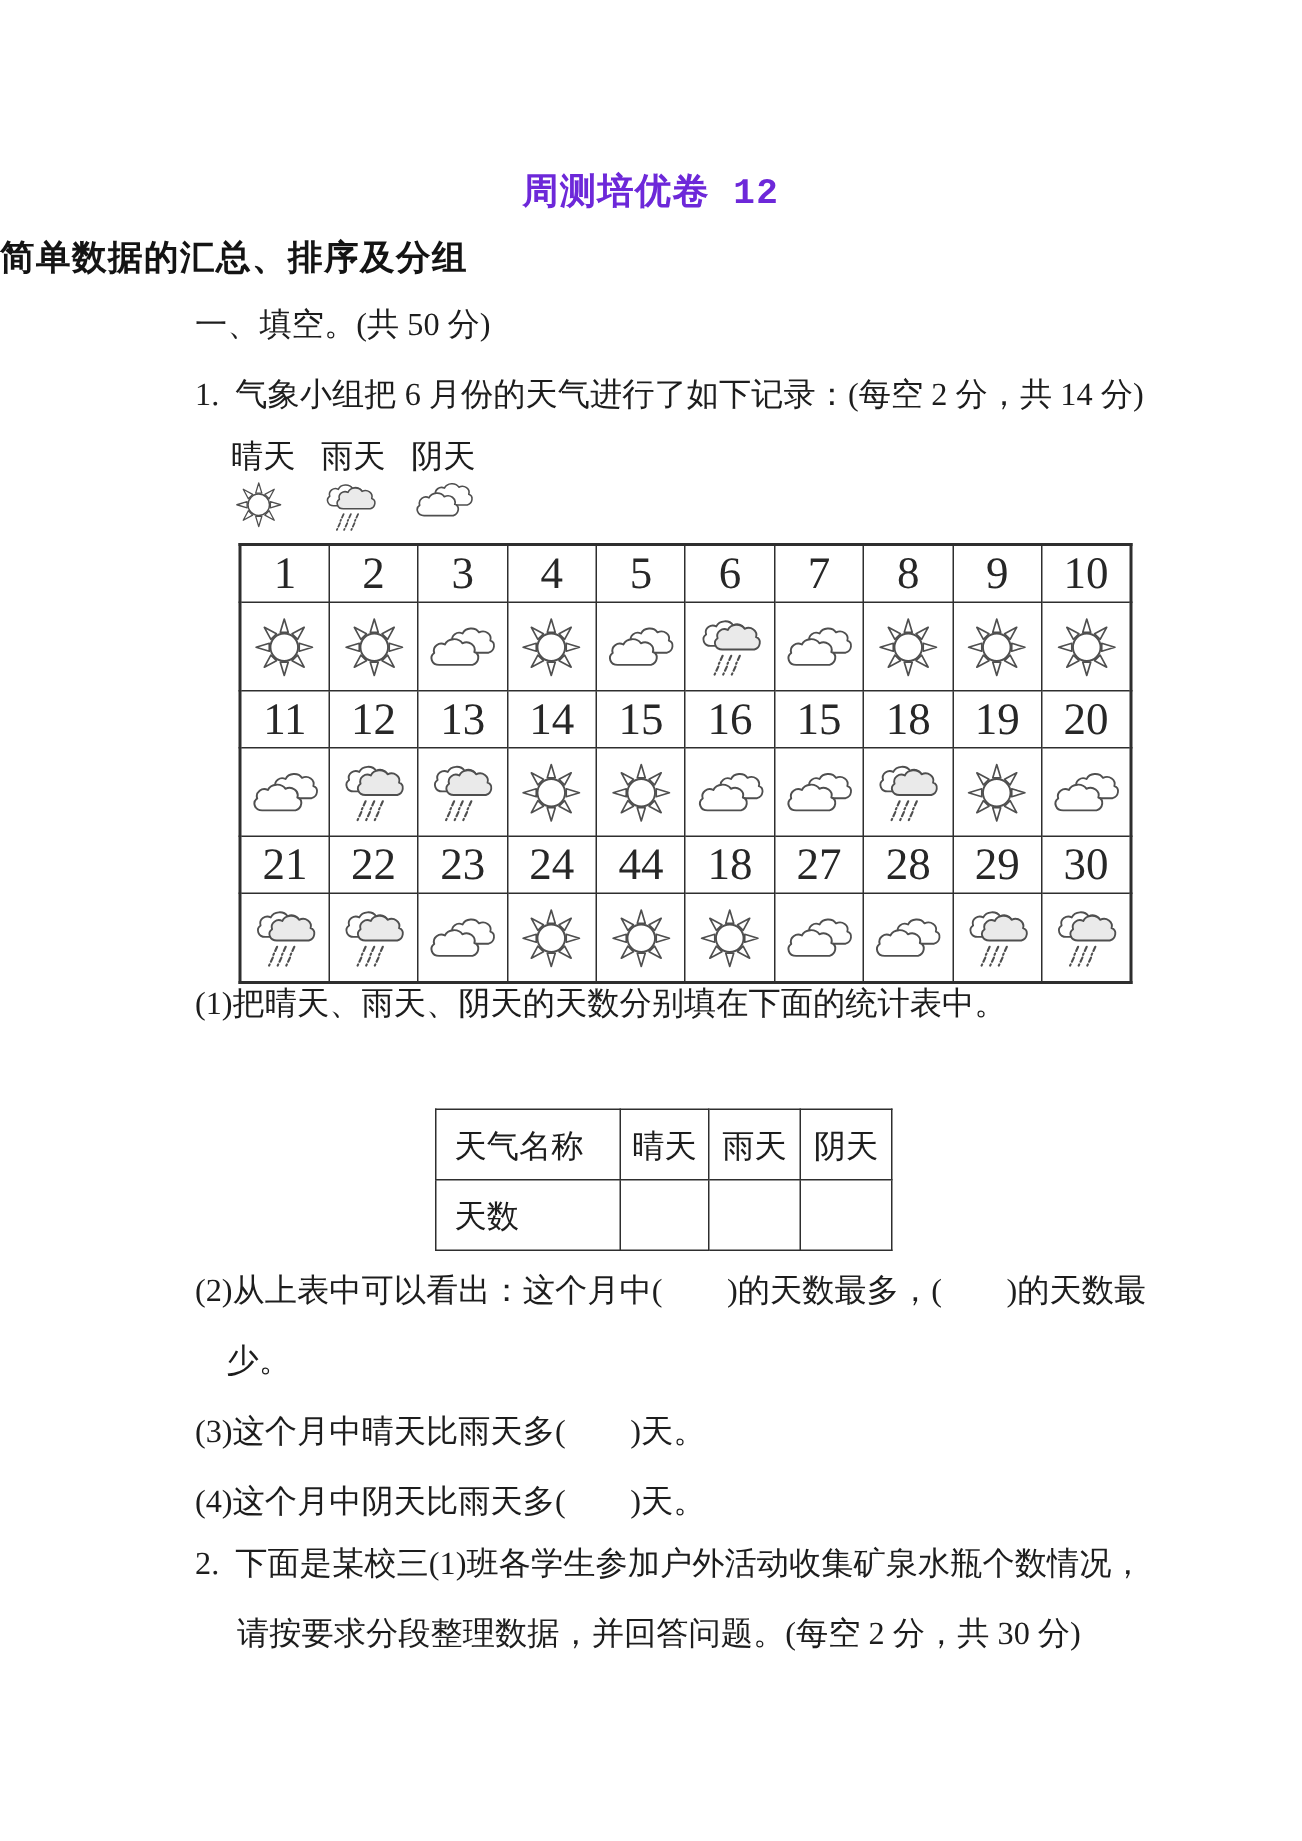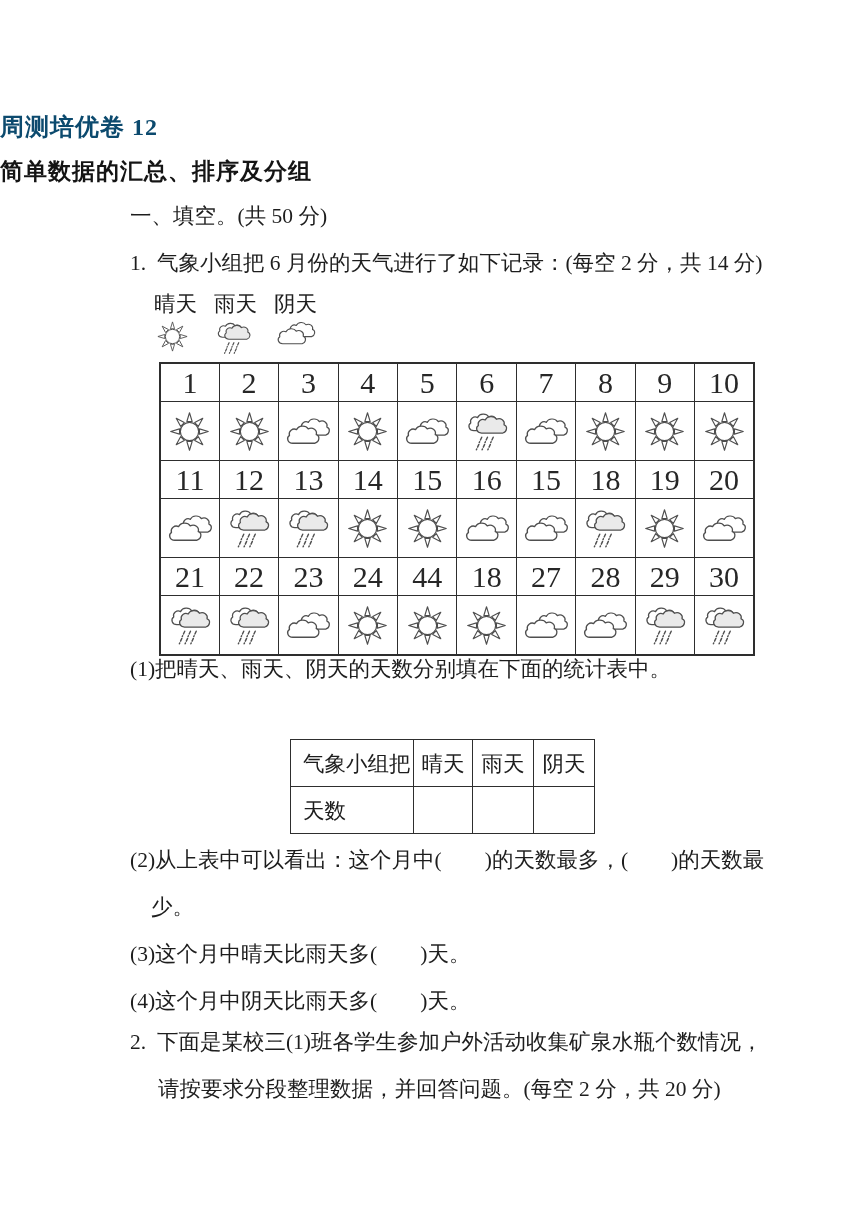--- a/index.html
+++ b/index.html
@@ -8,22 +8,22 @@
     width:868px;height:1227px;
     background:#ffffff;
     font-family:"Liberation Serif","DejaVu Serif",serif;
     color:#1d1d1d;
     overflow:hidden;
   }
   .abs{position:absolute;}
   .line{white-space:pre; font-size:21.5px; line-height:1.32; color:#1d1d1d;}
   .doc-title{
     top:111px;left:0;width:100%;
-    text-align:left;font-size:24px;font-weight:bold;
-    letter-spacing:1px;color:#0c4a6e;
+    text-align:center;font-size:24px;font-weight:bold;
+    letter-spacing:1px;color:#6d28d9;font-family:Liberation Mono, monospace;
   }
   .doc-subtitle{
     top:156px;left:0;width:100%;
     font-size:23px;font-weight:bold;
     letter-spacing:1px;color:#141414;
   }
   .section-heading{left:130px;top:202px;}
   .q1-prompt{left:130px;top:249px;}
   .legend{left:154px;top:291px;display:flex;gap:17px;}
   .legend-item{display:flex;flex-direction:column;align-items:flex-start;}
@@ -475,35 +475,35 @@
             </svg></td>
         </tr>
       </tbody>
   </table>
 
   <div class="abs line sub-q1">(1)把晴天、雨天、阴天的天数分别填在下面的统计表中。</div>
 
   <table class="abs stats-table">
     <tbody>
       <tr>
-        <td class="st-name">气象小组把</td>
+        <td class="st-name">天气名称</td>
         <td class="st-c1">晴天</td>
         <td class="st-c2">雨天</td>
         <td class="st-c3">阴天</td>
       </tr>
       <tr>
         <td class="st-name">天数</td>
         <td class="st-c1"></td>
         <td class="st-c2"></td>
         <td class="st-c3"></td>
       </tr>
     </tbody>
   </table>
 
   <div class="abs line sub-q2a">(2)从上表中可以看出：这个月中(　　)的天数最多，(　　)的天数最</div>
   <div class="abs line sub-q2b">少。</div>
   <div class="abs line sub-q3">(3)这个月中晴天比雨天多(　　)天。</div>
   <div class="abs line sub-q4">(4)这个月中阴天比雨天多(　　)天。</div>
 
   <div class="abs line q2-line1">2.  下面是某校三(1)班各学生参加户外活动收集矿泉水瓶个数情况，</div>
-  <div class="abs line q2-line2">请按要求分段整理数据，并回答问题。(每空 2 分，共 20 分)</div>
+  <div class="abs line q2-line2">请按要求分段整理数据，并回答问题。(每空 2 分，共 30 分)</div>
 
 </div>
 
 </body></html>

